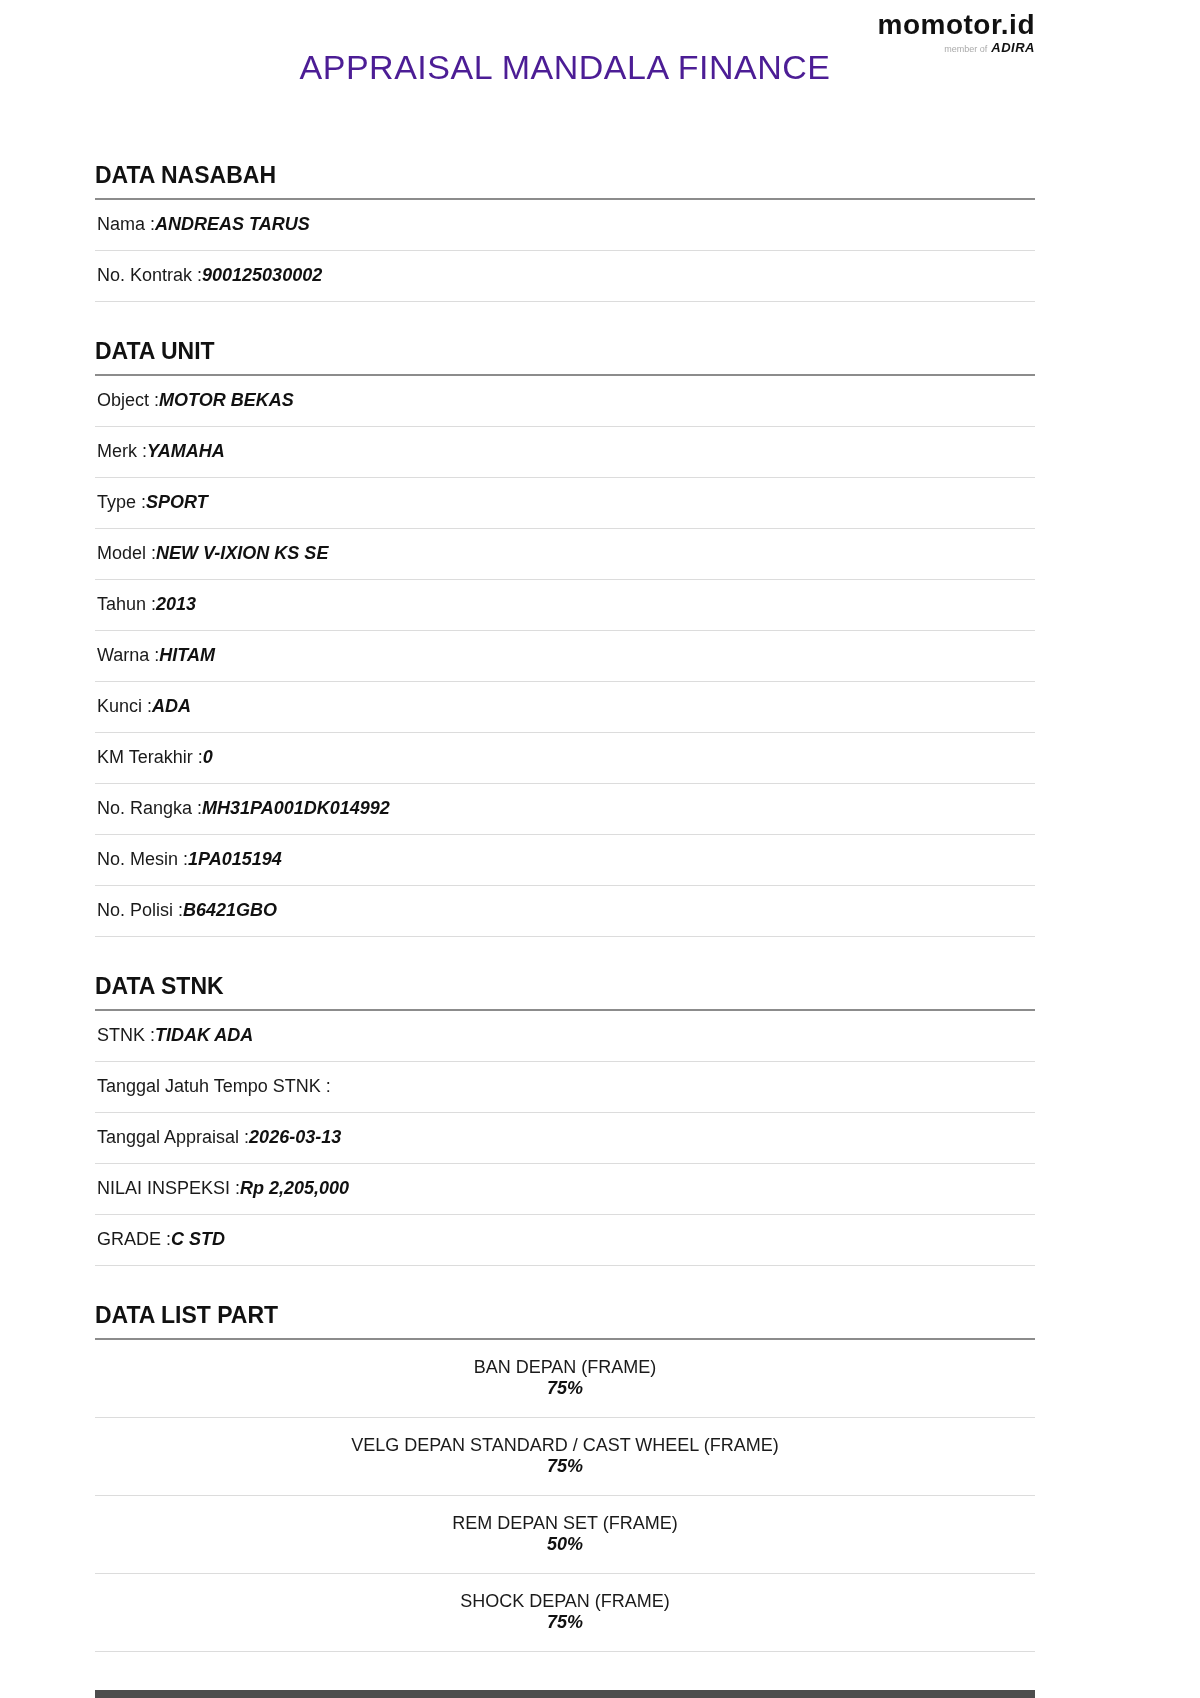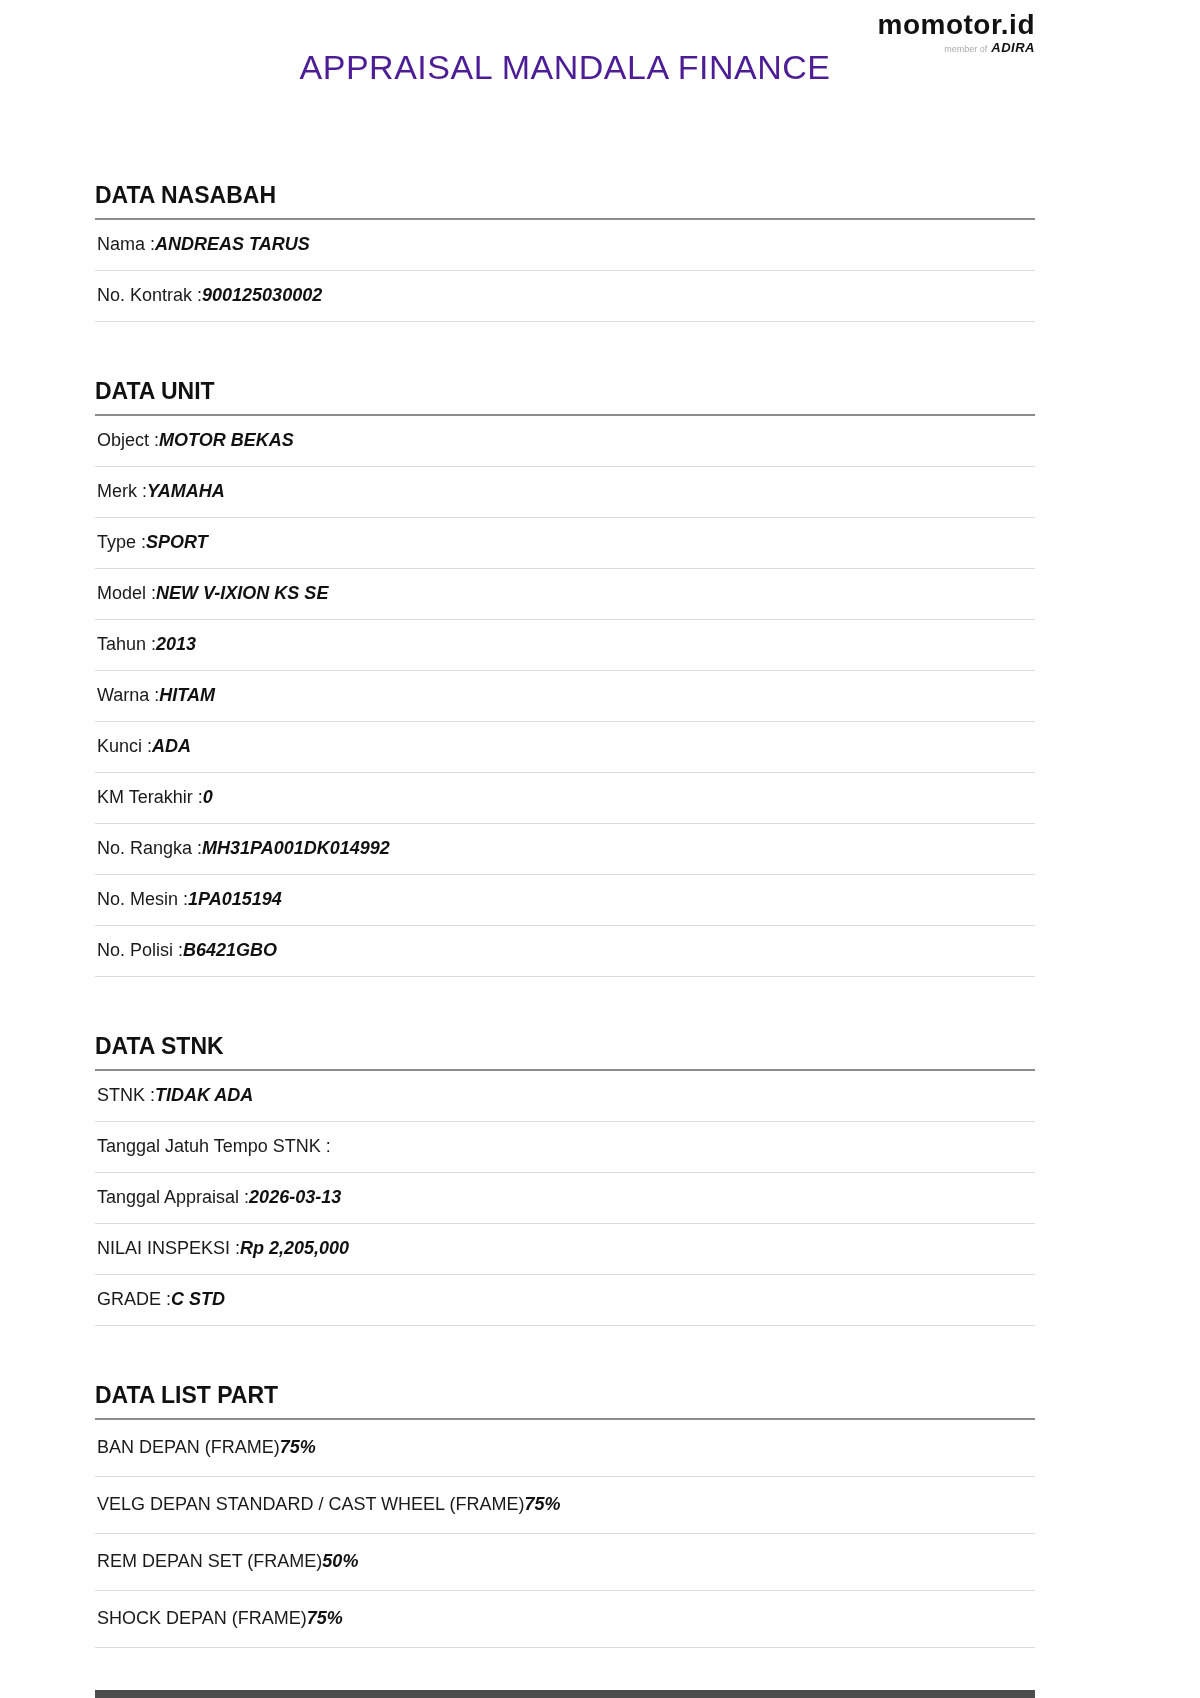--- a/index.html
+++ b/index.html
@@ -44,38 +44,38 @@
   }
   h1.doc-title {
     text-align: center;
     font-size: 34px;
     font-weight: 400;
     letter-spacing: 0.5px;
     padding-top: 38px;
     color: #4c1d95;
   }
   
-  .section { margin-top: 56px; }
+  .section { margin-top: 36px; }
   .section:first-of-type { margin-top: 40px; }
   .section-heading {
     font-size: 23px;
     font-weight: 700;
     color: #111;
     padding-bottom: 9px;
     border-bottom: 2px solid #8c8c8c;
   }
   .row {
     display: flex;
     align-items: center;
     padding: 14px 2px 15px 2px;
     border-bottom: 1px solid #dcdcdc;
     font-size: 18px;
     min-height: 49px;
   }
-  .section-list-part .row { padding: 17px 2px 18px 2px; }
+  .section-list-part .row { padding: 17px 2px 18px 2px; flex-direction: column; }
   .row .label { font-weight: 400; color: #1a1a1a; }
   .row .value { font-weight: 700; color: #111; text-align: right; font-style: italic; }
   
   .bottom-cutoff {
     position: absolute;
     left: 95px;
     width: 940px;
     bottom: 0;
     height: 8px;
     background: #4d4d4d;

